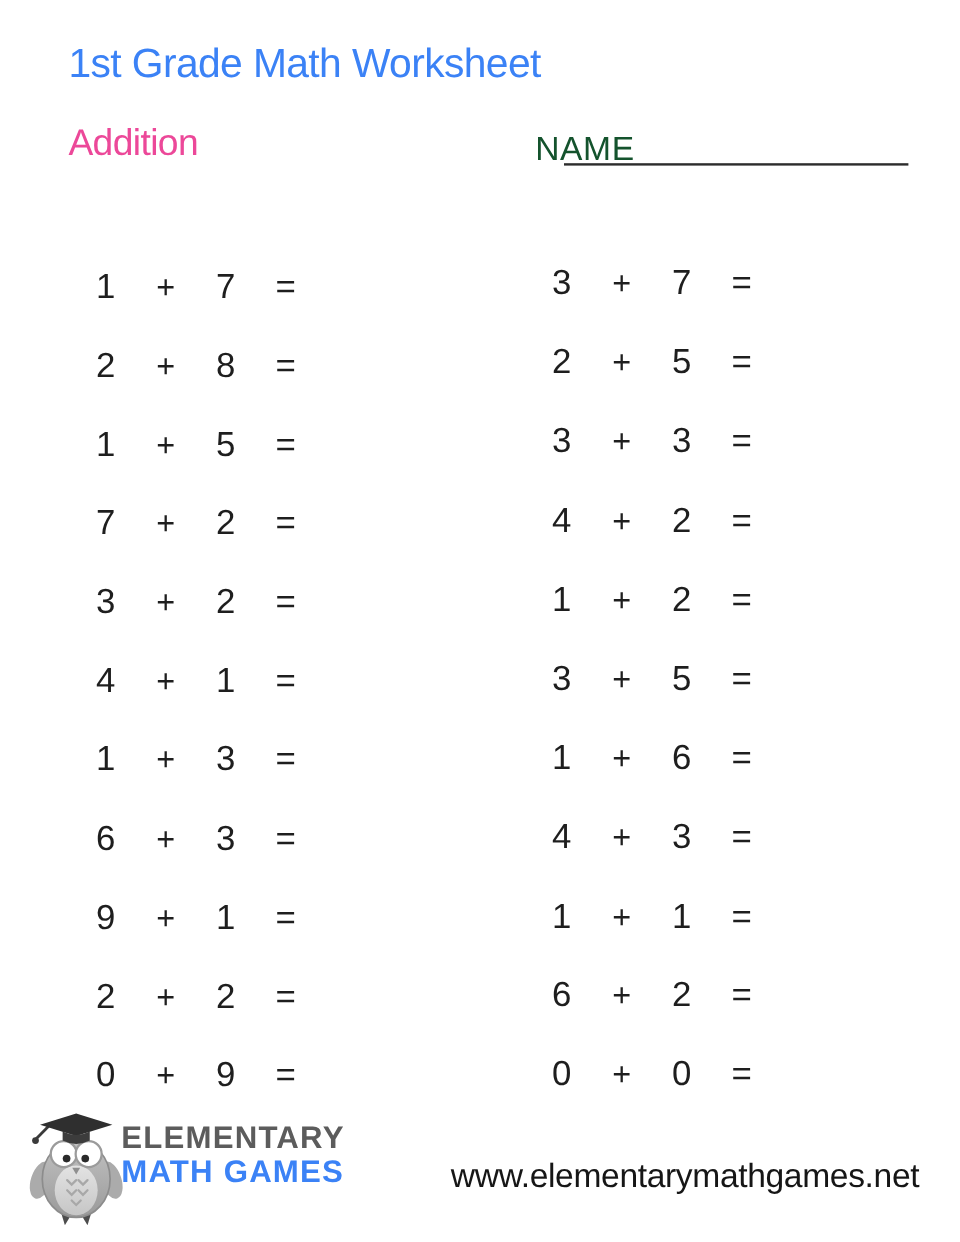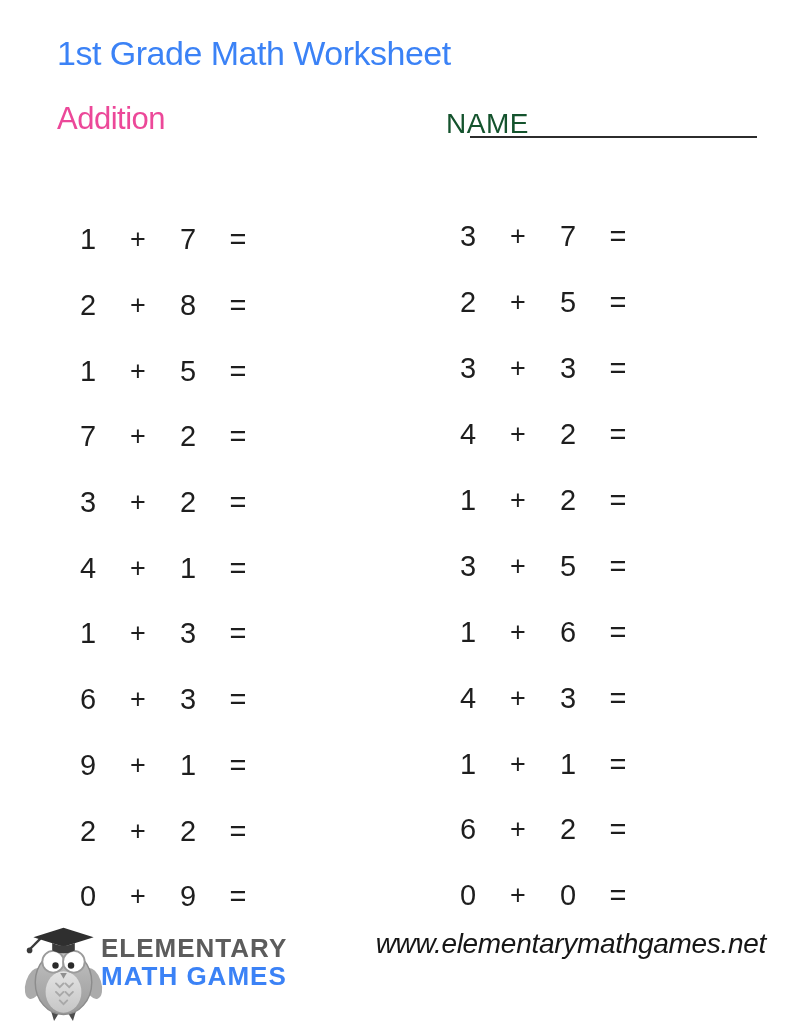--- a/index.html
+++ b/index.html
@@ -54,22 +54,22 @@
 
   
   .owl-logo { position: absolute; left: 16px; top: 925px; }
   .logo-text {
     position: absolute; left: 101px; top: 934px;
     font-weight: 700; line-height: 1.08; letter-spacing: 1px;
   }
   .logo-line1 { font-size: 26px; color: #5c5c5c; }
   .logo-line2 { font-size: 26px; color: #3b82f6; }
   .website {
-    position: absolute; right: 34px; top: 928px;
-    font-size: 28px; color: #161616; letter-spacing: -0.3px; font-style: italic;
+    position: absolute; right: 34px; top: 964px;
+    font-size: 28px; color: #161616; letter-spacing: -0.3px;
   }
 </style>
 </head>
 <body>
 
 <div class="page">
 
   <h1 class="title">1st Grade Math Worksheet</h1>
   <h2 class="subtitle">Addition</h2>
 

